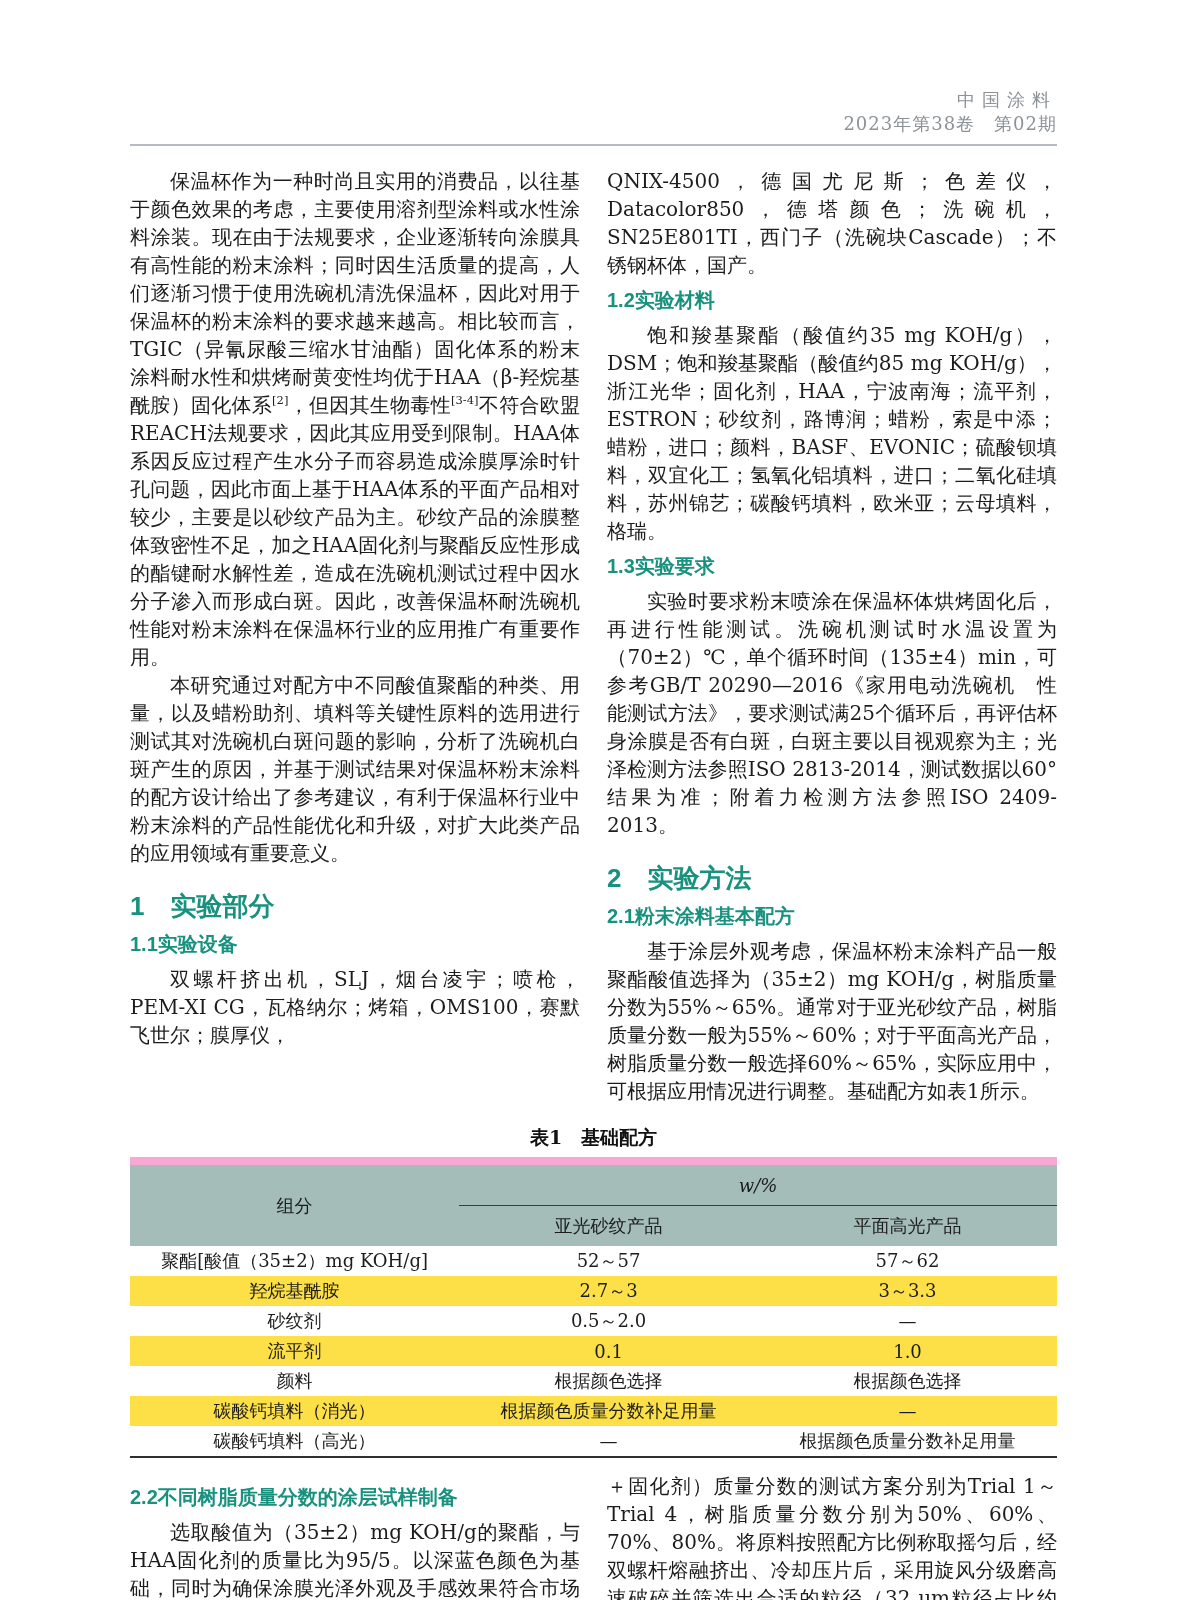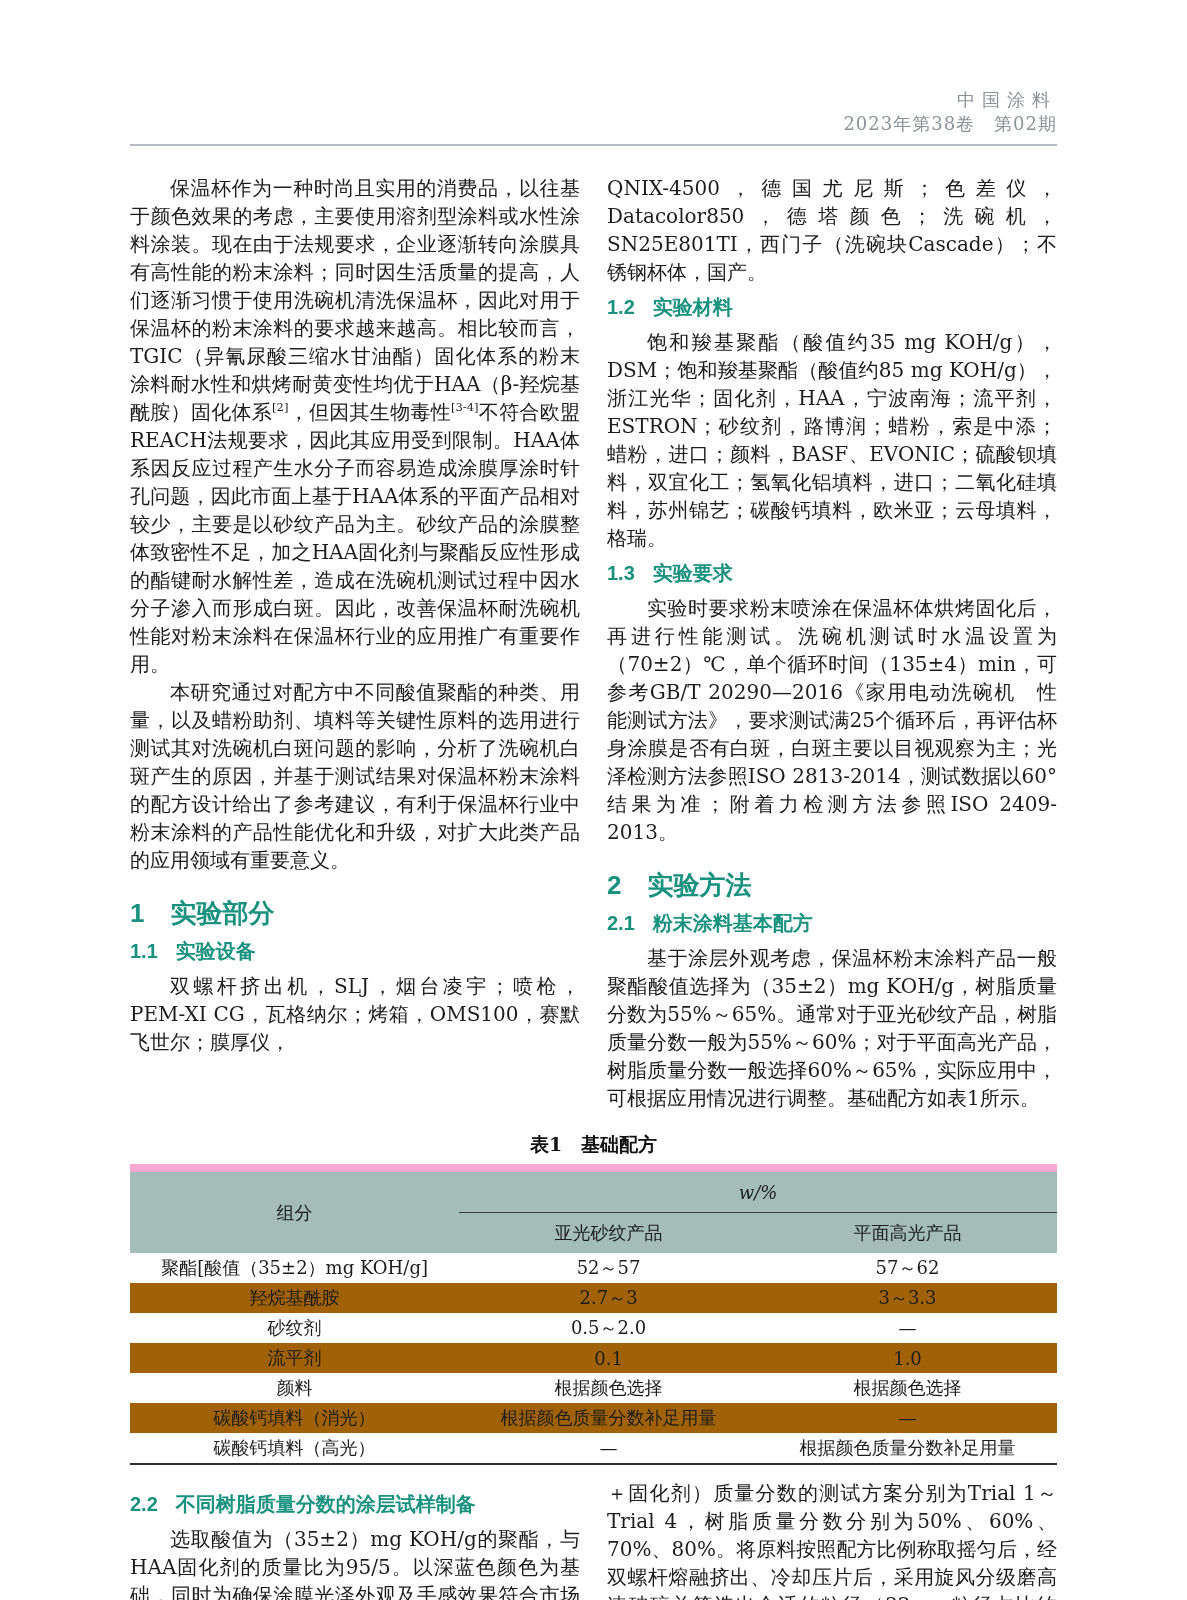--- a/index.html
+++ b/index.html
@@ -15,53 +15,53 @@
   .pagehead {
     display:flex; justify-content:space-between; align-items:flex-end;
     padding:88px 0 8px; border-bottom:2px solid #b6bbc1;
     font-size:18px; color:#8b9298;flex-direction:column;
   }
   .journal { letter-spacing:7px; }
   .issue   { letter-spacing:1px; }
 
   
   .two-col { display:flex; gap:27px; }
-  .two-col.top { margin-top:28px; }
+  .two-col.top { margin-top:21px; }
   .two-col.bottom { margin-top:14px; }
   .col { width:450px; font-size:20px; line-height:28px; text-align:justify; }
   p { margin:0; }
   p.indent { text-indent:2em; }
   sup.ref { font-size:11.5px; vertical-align:super; line-height:0; }
 
   
   .sec, .subsec {
     font-family:"Liberation Sans","DejaVu Sans",sans-serif;
     color:#18917f; font-weight:bold; display:flex;
   }
   .sec    { font-size:26px; margin:24px 0 10px; gap:26px; line-height:30px; }
-  .subsec { font-size:20px; margin:8px 0 8px;  gap:18px; line-height:26px; }
+  .subsec { font-size:20px; margin:8px 0 8px;  line-height:26px; }
   .two-col.bottom .subsec { margin-top:12px; }
 
   
   .table-block { margin-top:20px; }
   .tcaption { text-align:center; font-weight:bold; font-size:19px; line-height:24px; color:#111; }
   table.formula {
     width:100%; border-collapse:collapse; margin-top:8px;
     border-top:8px solid #f9a8d4; border-bottom:2px solid #2f2f2f;
     font-size:18px;
   }
   table.formula th {
     background:#a4bdb9; font-weight:normal; height:38px; text-align:center;
   }
   th.comp  { width:35.5%; }
   th.prod  { width:32.25%; }
   th.wcell { border-bottom:1px solid #3c3c3c; font-style:italic; }
   table.formula td { height:28px; text-align:center; padding:1px 0; }
   td.label { text-align:left; padding-left:44px; }
-  tr.stripe td { background:#a16207; }
+  tr.stripe td { background:#fde047; }
 </style>
 </head>
 <body>
 
 <div class="page">
   <div class="content">
 
     <div class="pagehead">
       <span class="journal">中国涂料</span>
       <span class="issue">2023年第38卷　第02期</span>

